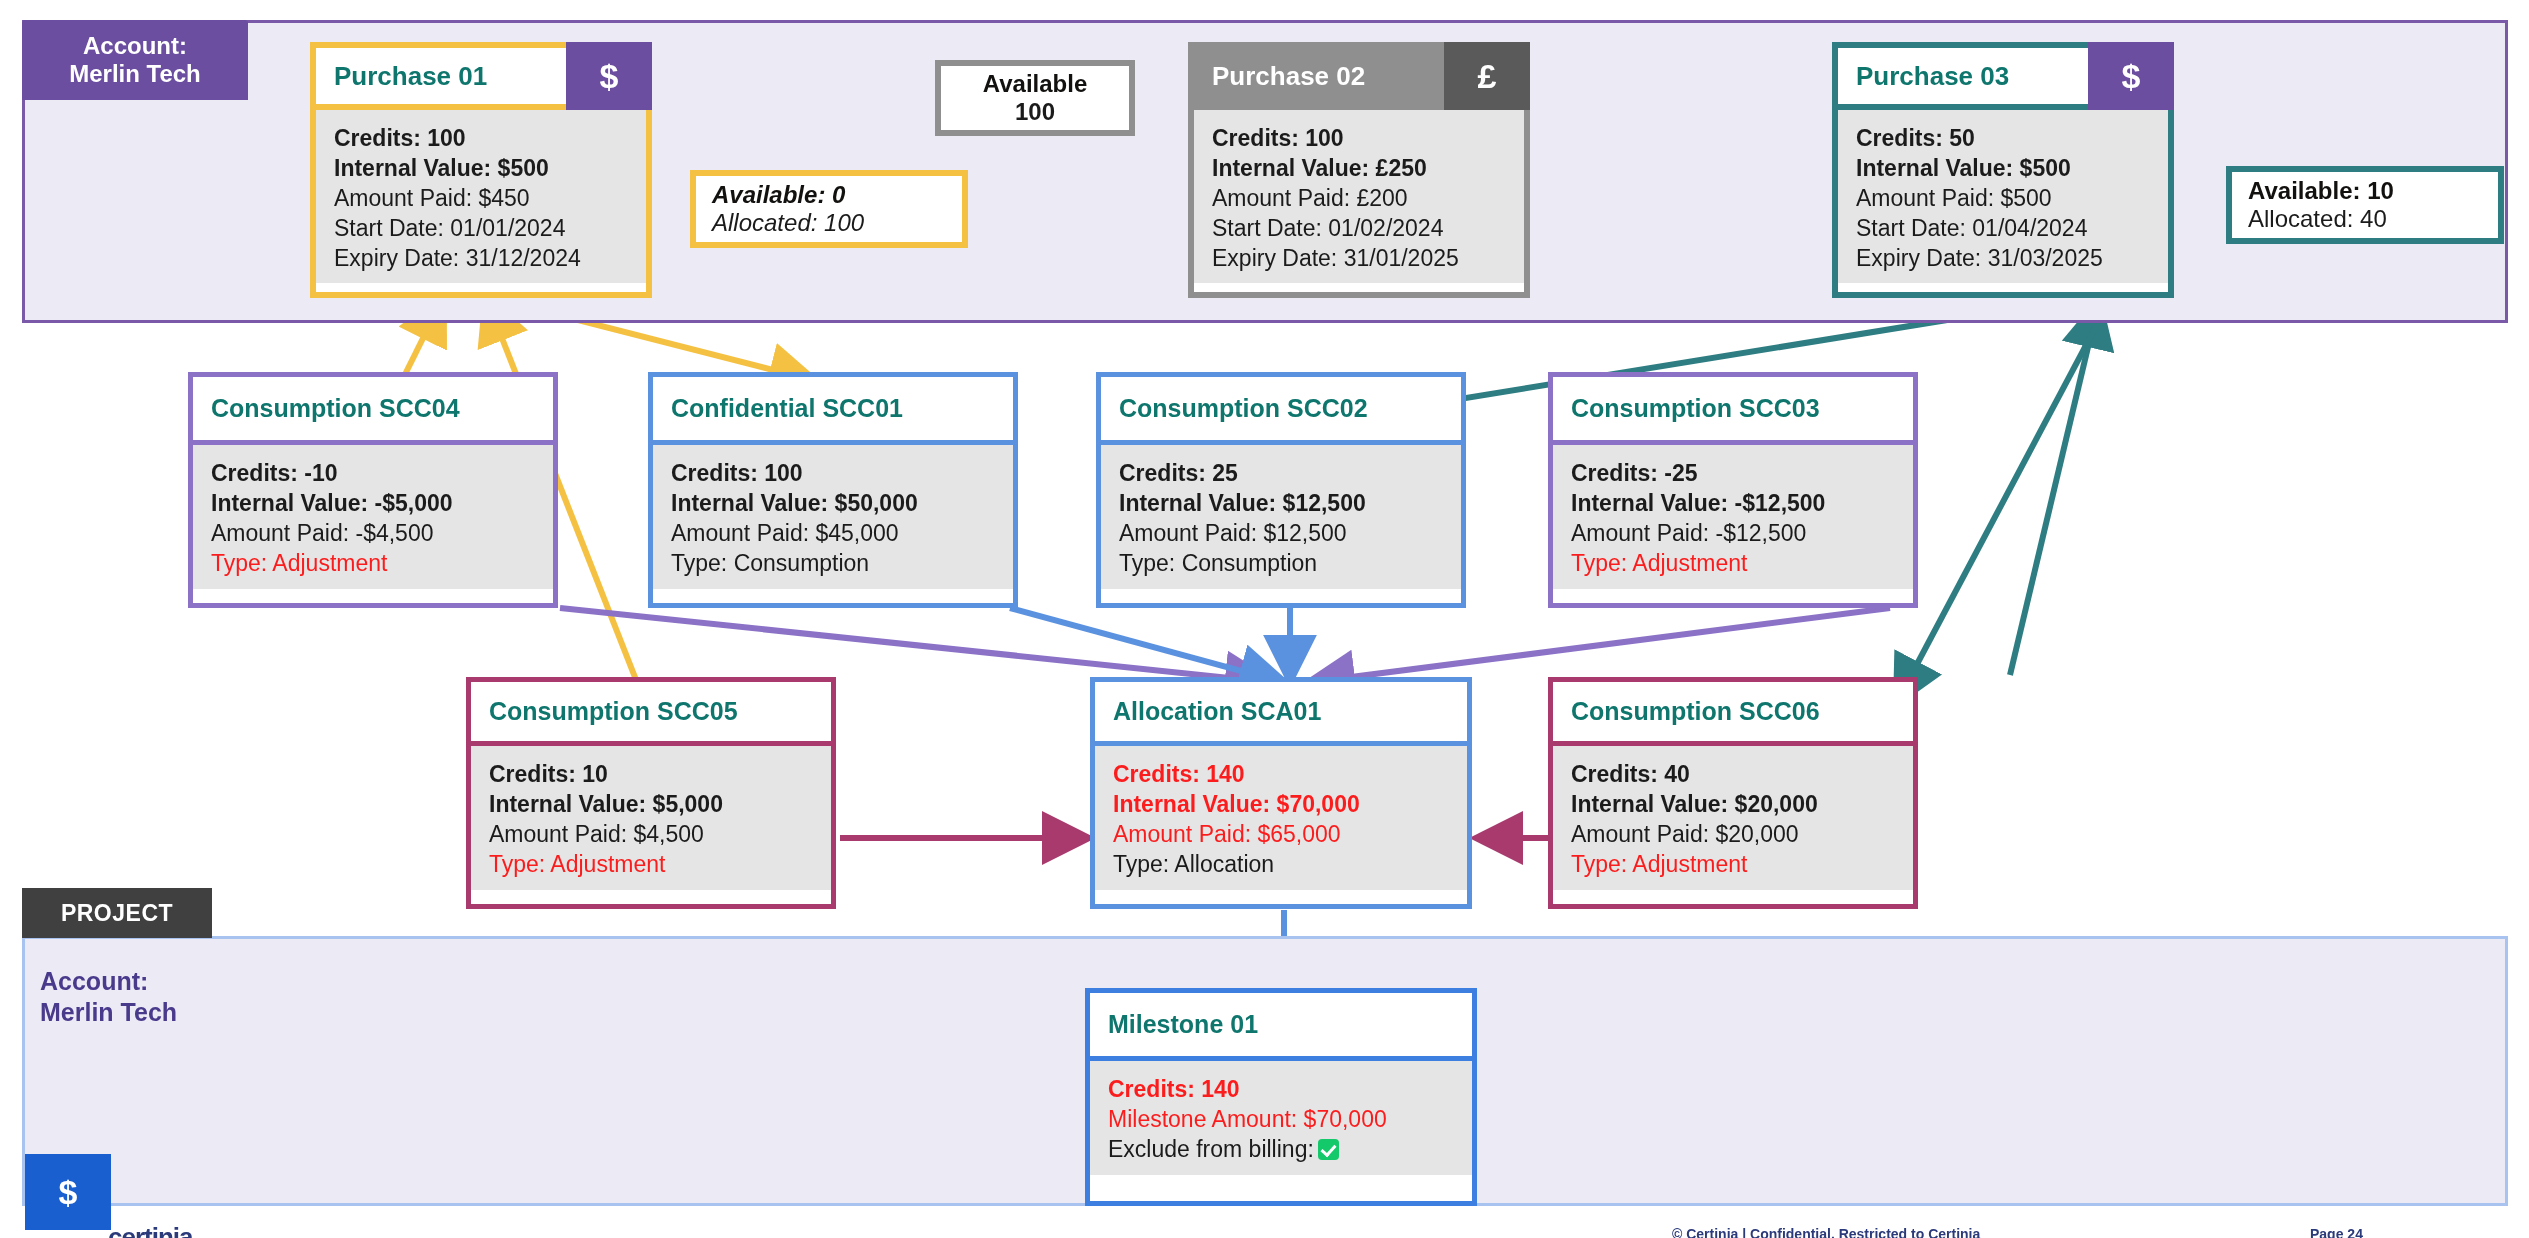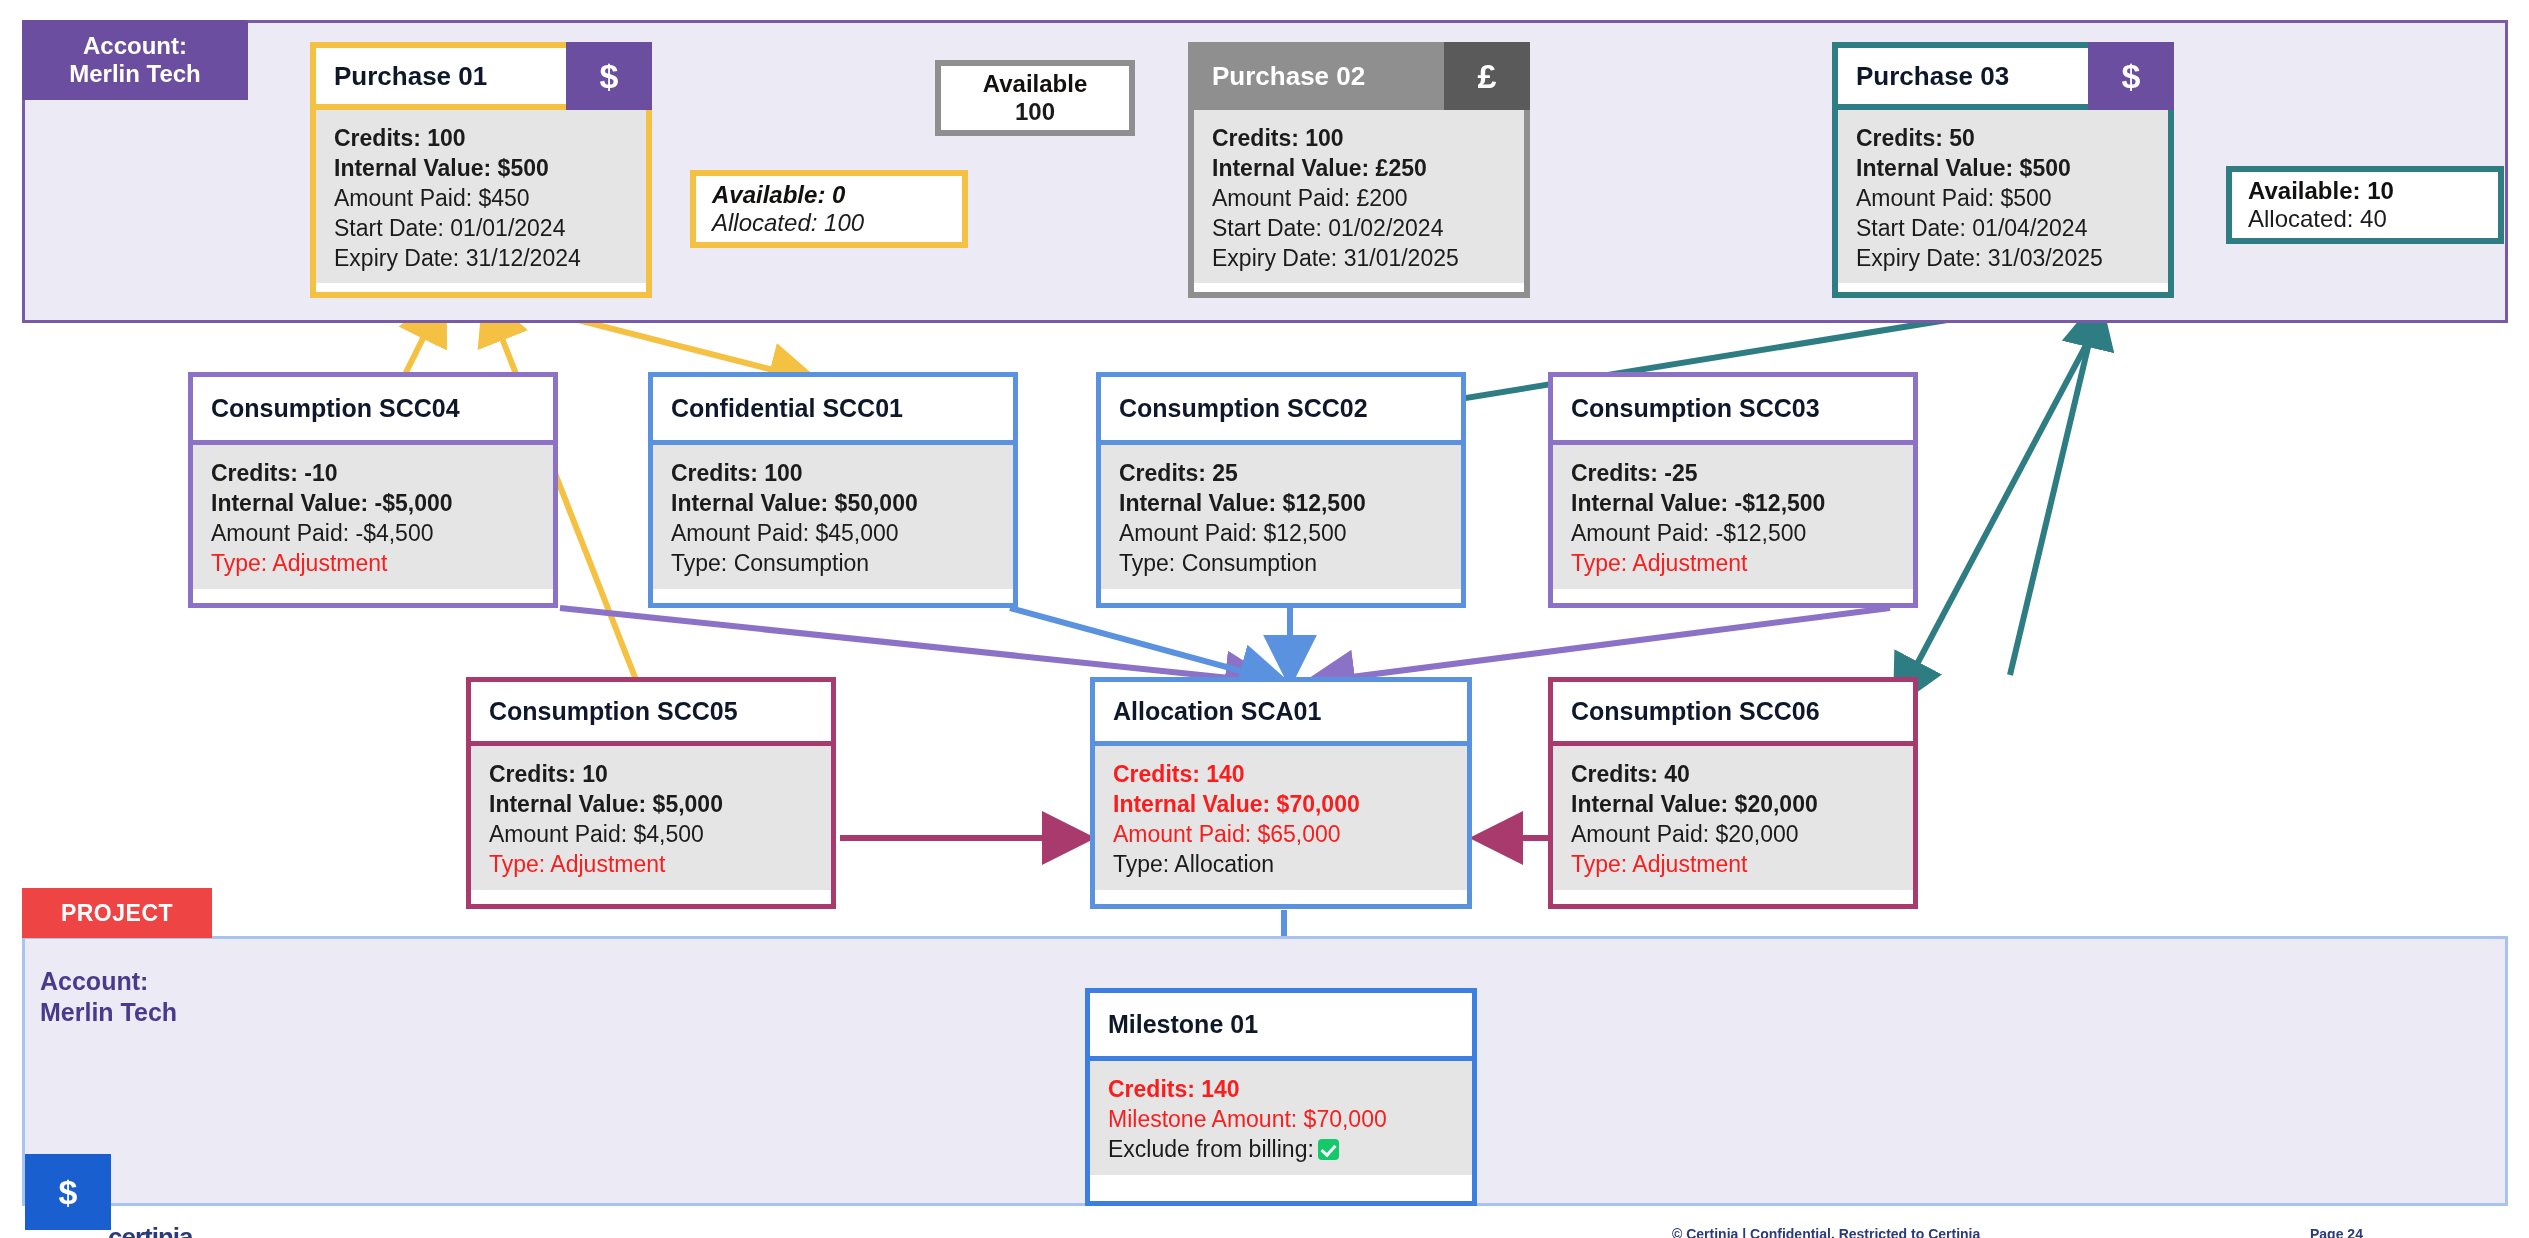--- a/index.html
+++ b/index.html
@@ -7,31 +7,31 @@
   #stage{position:relative;width:2529px;height:1238px;background:#ffffff;overflow:hidden;}
 
   
   .panel{position:absolute;box-sizing:border-box;}
   .acct-panel{background:#eceaf5;border:3px solid #7a5aa8;}
   .proj-panel{background:#eceaf5;border:3px solid #a8c3f0;}
 
   .tab{position:absolute;box-sizing:border-box;display:flex;align-items:center;justify-content:center;
        font-weight:bold;color:#ffffff;line-height:1.15;text-align:center;}
   .tab-acct{background:#6b4ea0;font-size:24px;border-radius:3px 3px 0 0;}
-  .tab-proj{background:#ef4444;font-size:23px;letter-spacing:.5px;}
+  .tab-proj{background:#404040;font-size:23px;letter-spacing:.5px;}
 
   .acct-label{position:absolute;font-weight:bold;font-size:25px;color:#4a3a8c;line-height:1.25;}
 
   .currency-badge{position:absolute;box-sizing:border-box;display:flex;align-items:center;justify-content:center;
                   color:#fff;font-weight:bold;font-size:34px;}
 
   
   .card{position:absolute;box-sizing:border-box;background:#ffffff;}
   .card .hdr{box-sizing:border-box;display:flex;align-items:center;padding:0 18px;
-             font-weight:bold;font-size:25px;color:#0f172a;background:#ffffff;}
+             font-weight:bold;font-size:25px;color:#0f766e;background:#ffffff;}
   .card .body{box-sizing:border-box;padding:14px 18px 10px 18px;background:#e5e5e5;}
   .card .body .ln{font-size:23px;line-height:1.30;color:#1b1b1b;white-space:nowrap;}
   .card .body .ln.b{font-weight:bold;}
   .card .body .ln.red{color:#fb1d1d;}
   .card .body .ln.redb{color:#fb1d1d;font-weight:bold;}
 
   
   .pcard .hdr{font-size:26px;}
 
   

